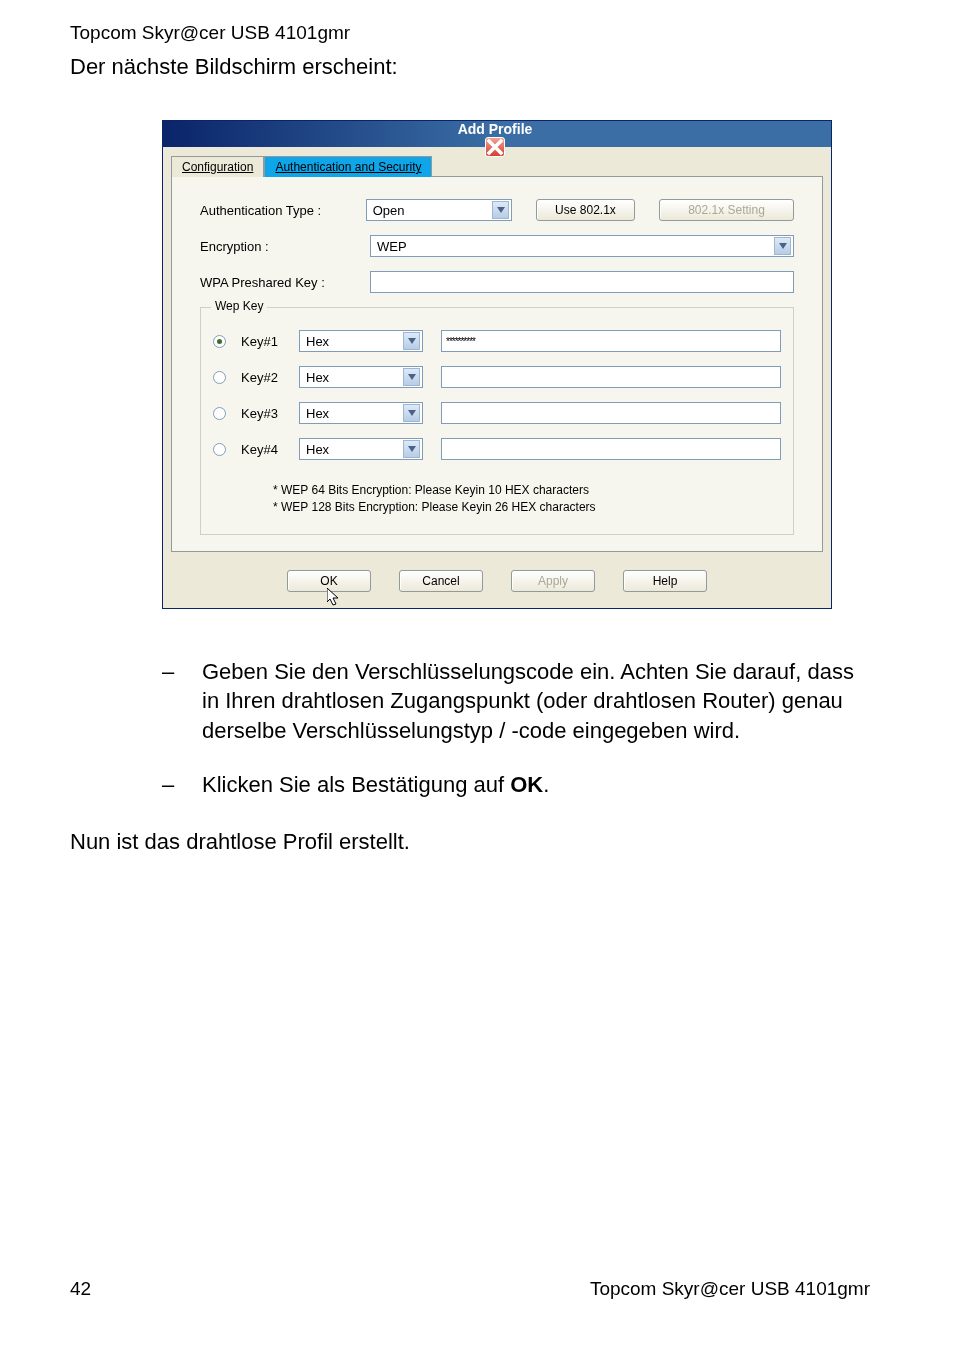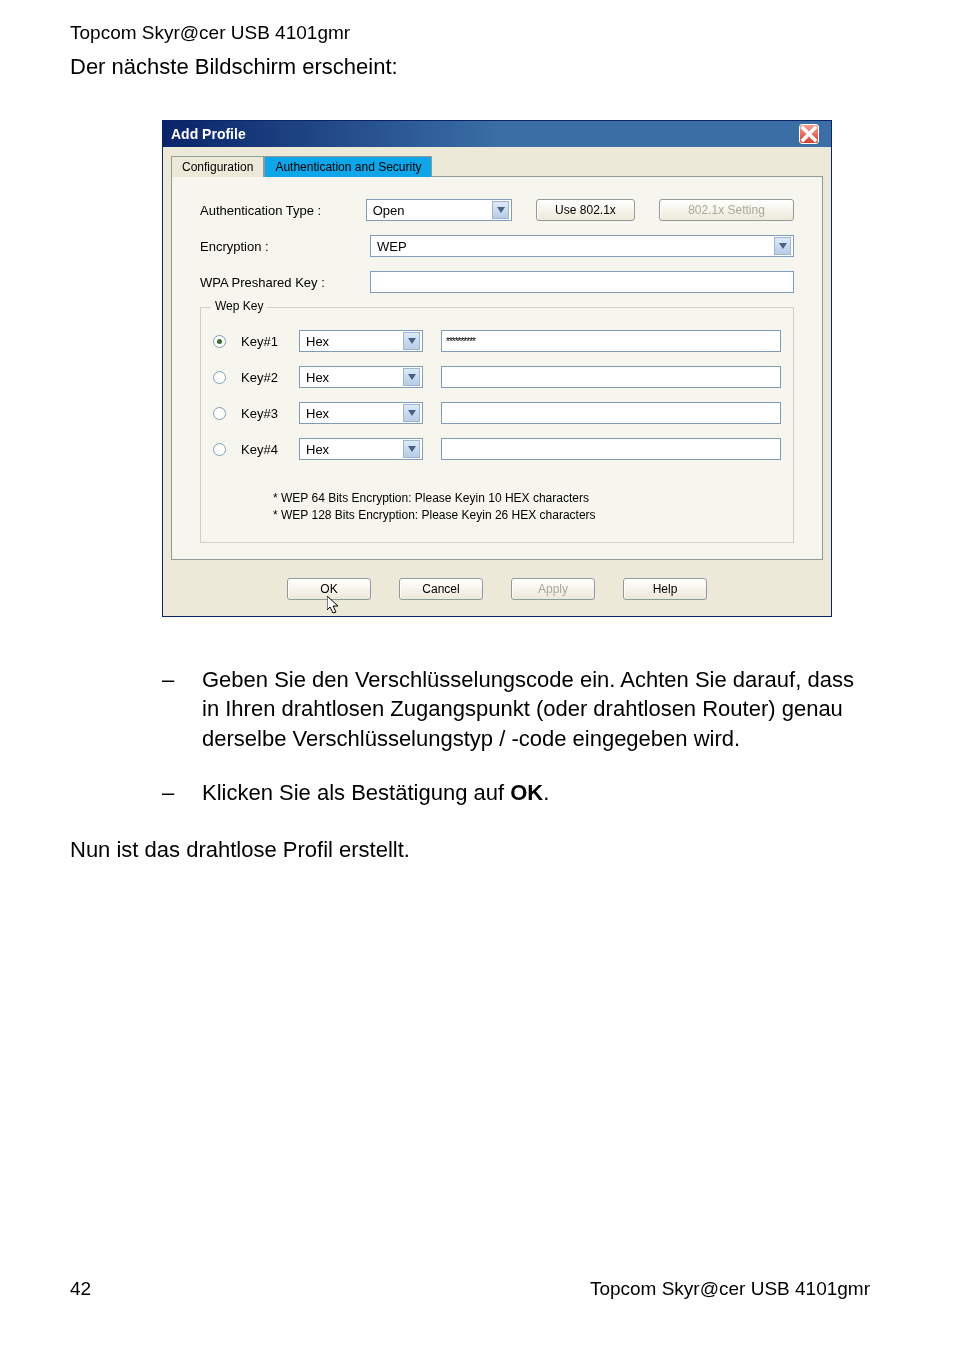--- a/index.html
+++ b/index.html
@@ -35,38 +35,40 @@
   .titlebar {
     display: flex;
     align-items: center;
     justify-content: space-between;
     background: linear-gradient(to right, #0a246a, #3a6ea5, #3a6ea5);
     color: #fff;
     height: 26px;
     padding: 0 12px 0 8px;
     font-weight: bold;
     font-size: 14px;
+    flex-direction: column;
   }
   .close-btn {
     width: 20px;
     height: 20px;
     background: linear-gradient(to bottom, #f5a193, #d4402e);
     border: 1px solid #fff;
     border-radius: 3px;
     display: flex;
     align-items: center;
     justify-content: center;
     color: #fff;
     font-weight: bold;
     font-size: 12px;
   }
   .tabs {
     padding: 8px 8px 0 8px;
     display: flex;
     gap: 0;
+    text-decoration: underline;
   }
   .tab {
     background: #0ea5e9;
     border: 1px solid #919b9c;
     border-bottom: none;
     padding: 3px 10px;
     position: relative;
     top: 1px;
     font-size: 12px;
   }
@@ -141,21 +143,21 @@
     width: 13px; height: 13px; border: 1px solid #7f9db9; border-radius: 50%;
     background: #fff; display: inline-flex; align-items: center; justify-content: center;
     margin-right: 6px;
   }
   .radio.checked::after {
     content: ""; width: 5px; height: 5px; background: #3a6e2c; border-radius: 50%;
   }
   .keyrow .klabel { width: 86px; display: flex; align-items: center; gap: 9px; }
   .keyrow .kselect { width: 124px; }
   .keyrow .kval { flex: 1; margin-left: 18px; }
-  .hints { margin-top: 30px; margin-left: 60px; font-size: 12px; line-height: 1.4; }
+  .hints { margin-top: 22px; margin-left: 60px; font-size: 12px; line-height: 1.4; }
   .showpass { display: flex; align-items: center; justify-content: flex-end; margin-top: 24px; }
   .chk {
     width: 13px; height: 13px; border: 1px solid #7f9db9; background: #fff; margin-right: 6px;
   }
   .button-row {
     display: flex;
     justify-content: center;
     gap: 28px;
     padding: 10px 0 16px 0;
   }

